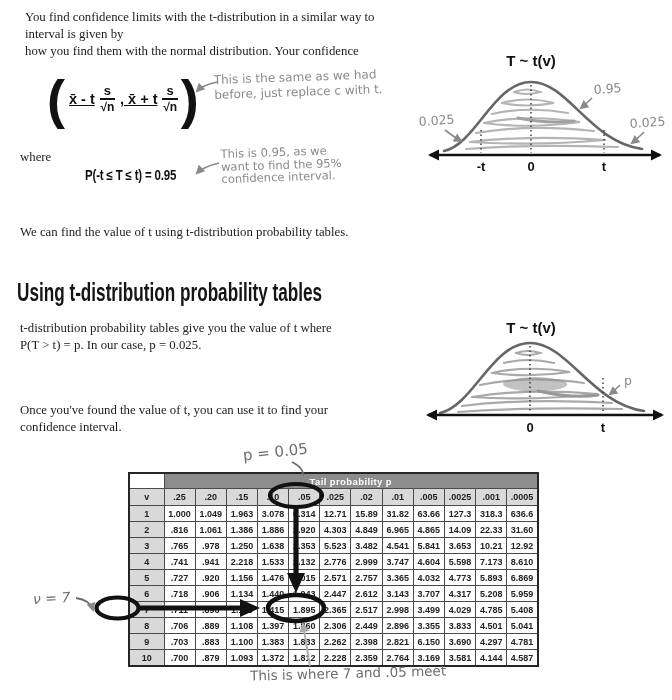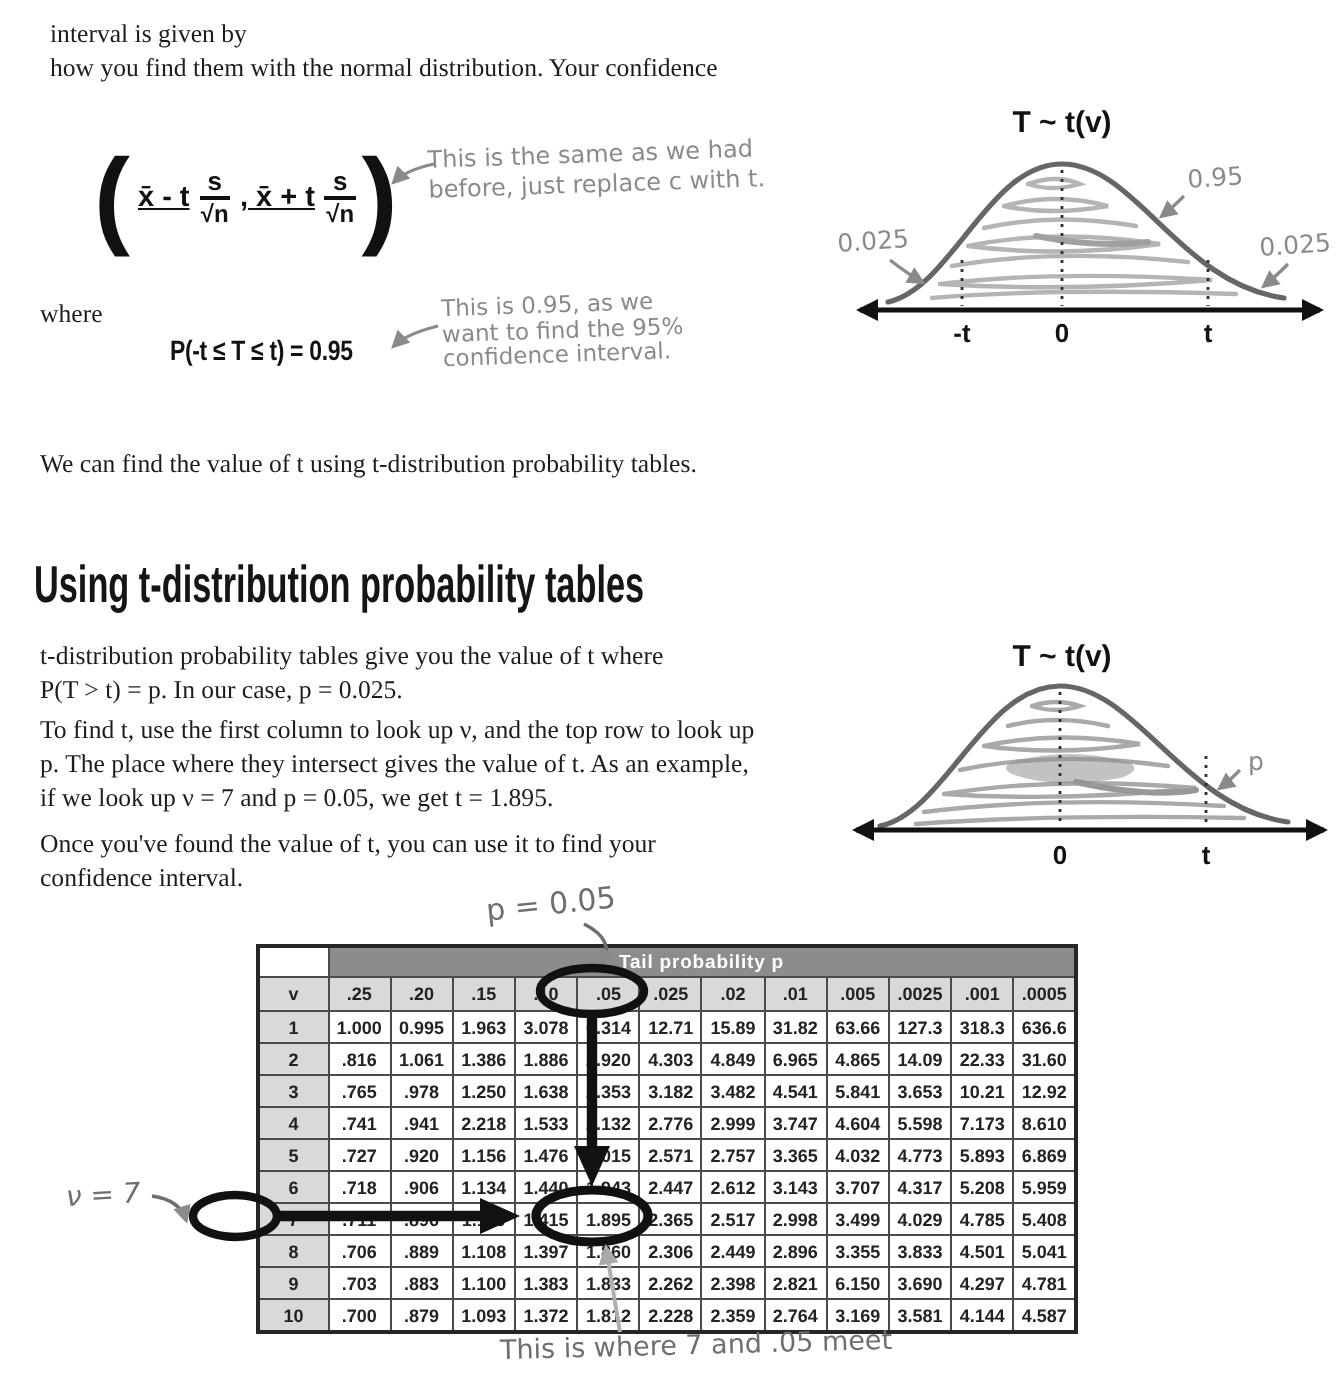--- a/index.html
+++ b/index.html
@@ -55,20 +55,21 @@
       <marker id="ltgrayArrow" markerUnits="userSpaceOnUse" markerWidth="12" markerHeight="12" refX="9" refY="6" orient="auto">
         <path d="M1,1 L11,6 L1,11 z" fill="#aaaaaa"></path>
       </marker>
       <marker id="axArrow" markerUnits="userSpaceOnUse" markerWidth="13" markerHeight="13" refX="10" refY="6.5" orient="auto-start-reverse">
         <path d="M1,1 L12,6.5 L1,12 z" fill="#111"></path>
       </marker>
     </defs>
   </svg>
 
   <div class="para" style="left:25px;top:9px">
+    <div>You find confidence limits with the t-distribution in a similar way to</div>
     <div>interval is given by</div>
     <div>how you find them with the normal distribution. Your confidence</div>
   </div>
 
   <div class="formula1" style="left:46px;top:74px">
     <span class="paren">(</span>
     <span class="fpart">x̄ - t</span>
     <span class="frac">
       <span class="num">s</span>
       <span class="den">√n</span>
@@ -103,27 +104,22 @@
 
   <div class="para" style="left:20px;top:224px">We can find the value of t using t-distribution probability tables.</div>
 
   <h1 class="heading" style="left:17px;top:277px">Using t-distribution probability tables</h1>
 
   <div class="para" style="left:20px;top:320px">
     <div>t-distribution probability tables give you the value of t where</div>
     <div>P(T &gt; t) = p. In our case, p = 0.025.</div>
   </div>
 
-  <div class="para" style="left:20px;top:357px">
-    <div>To find t, use the first column to look up ν, and the top row to look up</div>
-    <div>p. The place where they intersect gives the value of t. As an example,</div>
-    <div>if we look up ν = 7 and p = 0.05, we get t = 1.895.</div>
-  </div>
-
-  <div class="para" style="left:20px;top:414px">
+
+  <div class="para" style="left:20px;top:402px">
     <div>Once you've found the value of t, you can use it to find your</div>
     <div>confidence interval.</div>
   </div>
 
   <svg class="abs" style="left:418px;top:30px" width="254" height="148" viewBox="0 0 254 148">
     <text x="113" y="36" text-anchor="middle" font-size="15" font-weight="bold" fill="#111">T ~ t(v)</text>
 
     <g stroke="#a8a8a8" stroke-width="2.2" fill="none" opacity="0.85" stroke-linecap="round">
       <path d="M 96 62 q 14 -5 26 0 q -14 4 -26 0"></path>
       <path d="M 84 73 q 26 -7 52 0 q -28 5 -52 0"></path>
@@ -216,21 +212,21 @@
           <td class="sub">.005</td>
           <td class="sub">.0025</td>
           <td class="sub">.001</td>
           <td class="sub">.0005</td>
         </tr>
     </thead>
     <tbody id="t-body">
         <tr>
           <td class="vcell">1</td>
           <td>1.000</td>
-          <td>0.995</td>
+          <td>1.049</td>
           <td>1.963</td>
           <td>3.078</td>
           <td>6.314</td>
           <td>12.71</td>
           <td>15.89</td>
           <td>31.82</td>
           <td>63.66</td>
           <td>127.3</td>
           <td>318.3</td>
           <td>636.6</td>
@@ -250,21 +246,21 @@
           <td>22.33</td>
           <td>31.60</td>
         </tr>
         <tr>
           <td class="vcell">3</td>
           <td>.765</td>
           <td>.978</td>
           <td>1.250</td>
           <td>1.638</td>
           <td>2.353</td>
-          <td>3.182</td>
+          <td>5.523</td>
           <td>3.482</td>
           <td>4.541</td>
           <td>5.841</td>
           <td>3.653</td>
           <td>10.21</td>
           <td>12.92</td>
         </tr>
         <tr>
           <td class="vcell">4</td>
           <td>.741</td>

